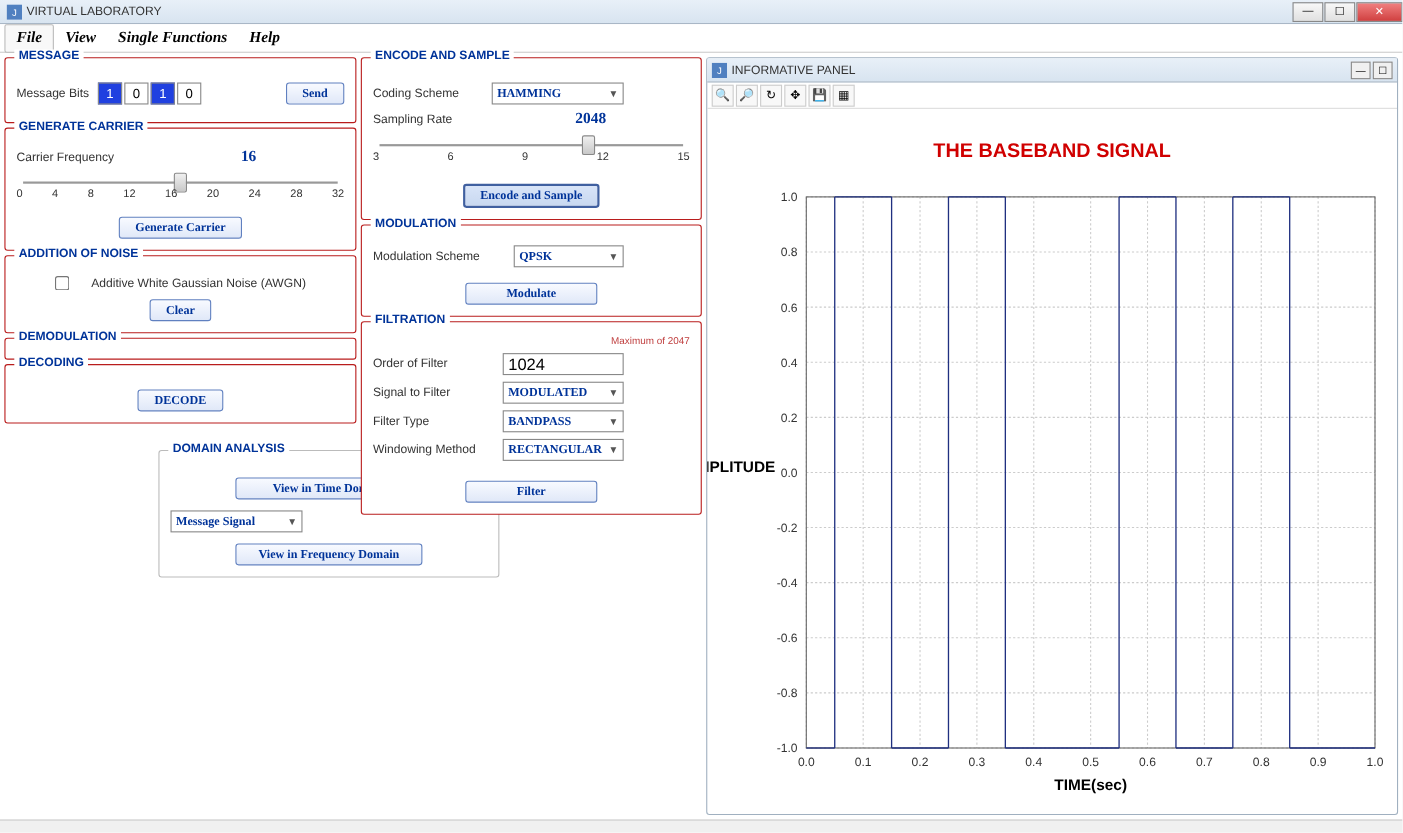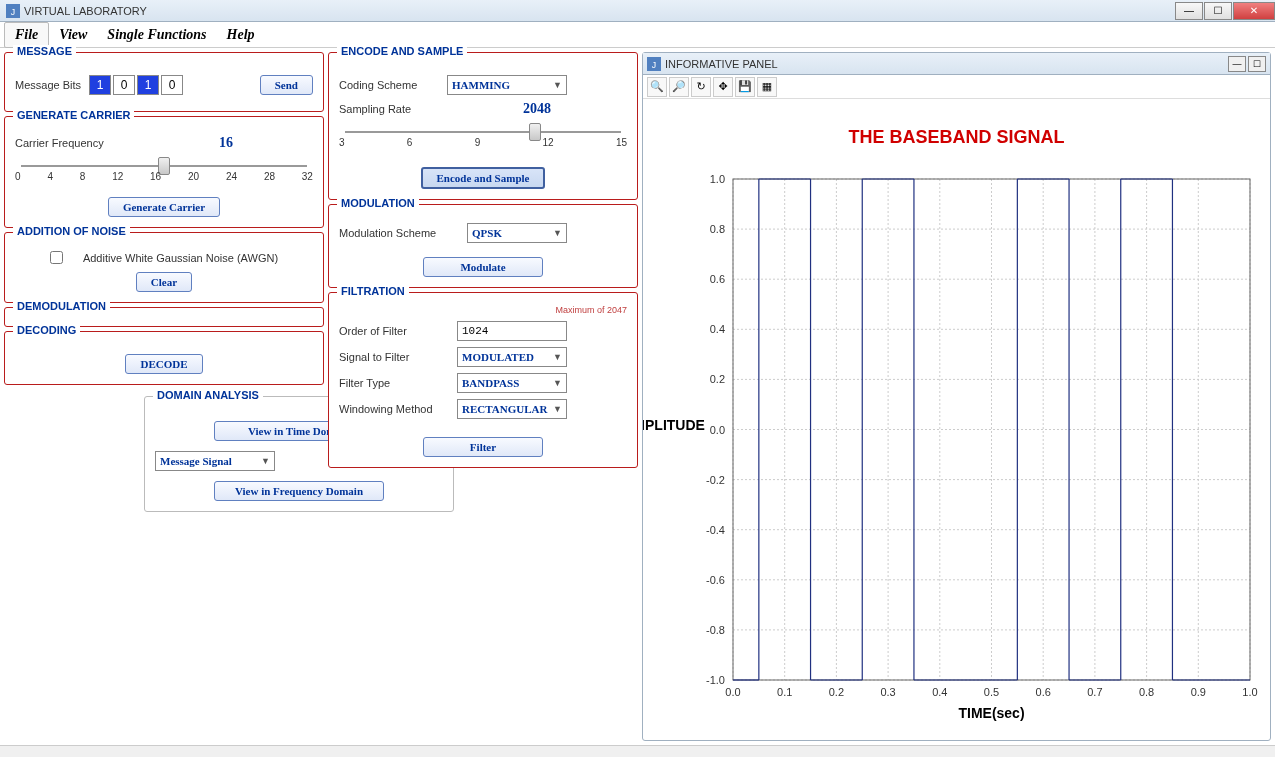--- a/index.html
+++ b/index.html
@@ -29,23 +29,23 @@
 .valdisp { font: bold 14px Tahoma; color: #003399; }
 .slider { position: relative; height: 30px; margin: 4px 0 0; }
 .slider .track { height: 2px; background: #999; position: absolute; top: 8px; left: 6px; right: 6px; }
 .slider .thumb { width: 12px; height: 18px; background: linear-gradient(#f0f0f0,#c8c8c8); border: 1px solid #888; border-radius: 2px; position: absolute; top: 0; cursor: pointer; }
 .slider .ticks { position: absolute; top: 14px; left: 0; right: 0; display: flex; justify-content: space-between; font-size: 10px; color: #333; }
 .chk { display: flex; align-items: flex-end; gap: 20px; justify-content: center; }
 .chk input { width: 13px; height: 13px; }
 .center { text-align: center; }
 .dropdown { border: 1px solid #888; height: 20px; padding: 0 4px; font: bold 11px Tahoma; color: #003399; background: #fff; display: flex; align-items: center; justify-content: space-between; cursor: pointer; }
 .dropdown .arrow { font-size: 9px; color: #555; }
-.textfield { border: 1px solid #888; height: 20px; padding: 0 4px; font-size: 11px; width: 110px; font-family: Liberation Mono, monospace; }
+.textfield { border: 1px solid #888; height: 20px; padding: 0 4px; font-size: 15px; width: 110px; }
 .minnote { font-size: 9px; color: #c04040; text-align: right; }
-.domain-panel { border: 1px solid #bbb; border-radius: 3px; padding: 10px; position: relative; margin-left: 140px; margin-top: 7px; width: 310px; }
+.domain-panel { border: 1px solid #bbb; border-radius: 3px; padding: 10px; position: relative; margin-left: 140px; margin-top: 20px; width: 310px; }
 .inner-window { border: 1px solid #a0b0c0; border-radius: 3px; height: 100%; display: flex; flex-direction: column; background: #fff; }
 .inner-titlebar { height: 22px; background: linear-gradient(#e8f0f8, #d8e4f0); border-bottom: 1px solid #a0b0c0; display: flex; align-items: center; padding: 0 4px; }
 .inner-titlebar .title { flex: 1; font-size: 11px; color: #333; }
 .inner-titlebar .ibtn { width: 18px; height: 16px; border: 1px solid #888; background: #f0f0f0; margin-left: 2px; display: flex; align-items: center; justify-content: center; font-size: 9px; cursor: pointer; }
 .toolbar { height: 24px; border-bottom: 1px solid #ddd; display: flex; align-items: center; padding: 0 4px; gap: 2px; }
 .toolbar .tb { width: 20px; height: 20px; border: 1px solid #ccc; background: #f8f8f8; display: flex; align-items: center; justify-content: center; cursor: pointer; font-size: 11px; }
 .chart-area { flex: 1; position: relative; padding: 10px; }
 .chart-title { text-align: center; font: bold 18px Arial; color: #d00000; margin: 18px 0 12px; }
 .scrollbar { height: 12px; background: #f0f0f0; border-top: 1px solid #ccc; position: absolute; bottom: 0; left: 0; right: 0; }
 svg text { font-family: Arial; }

